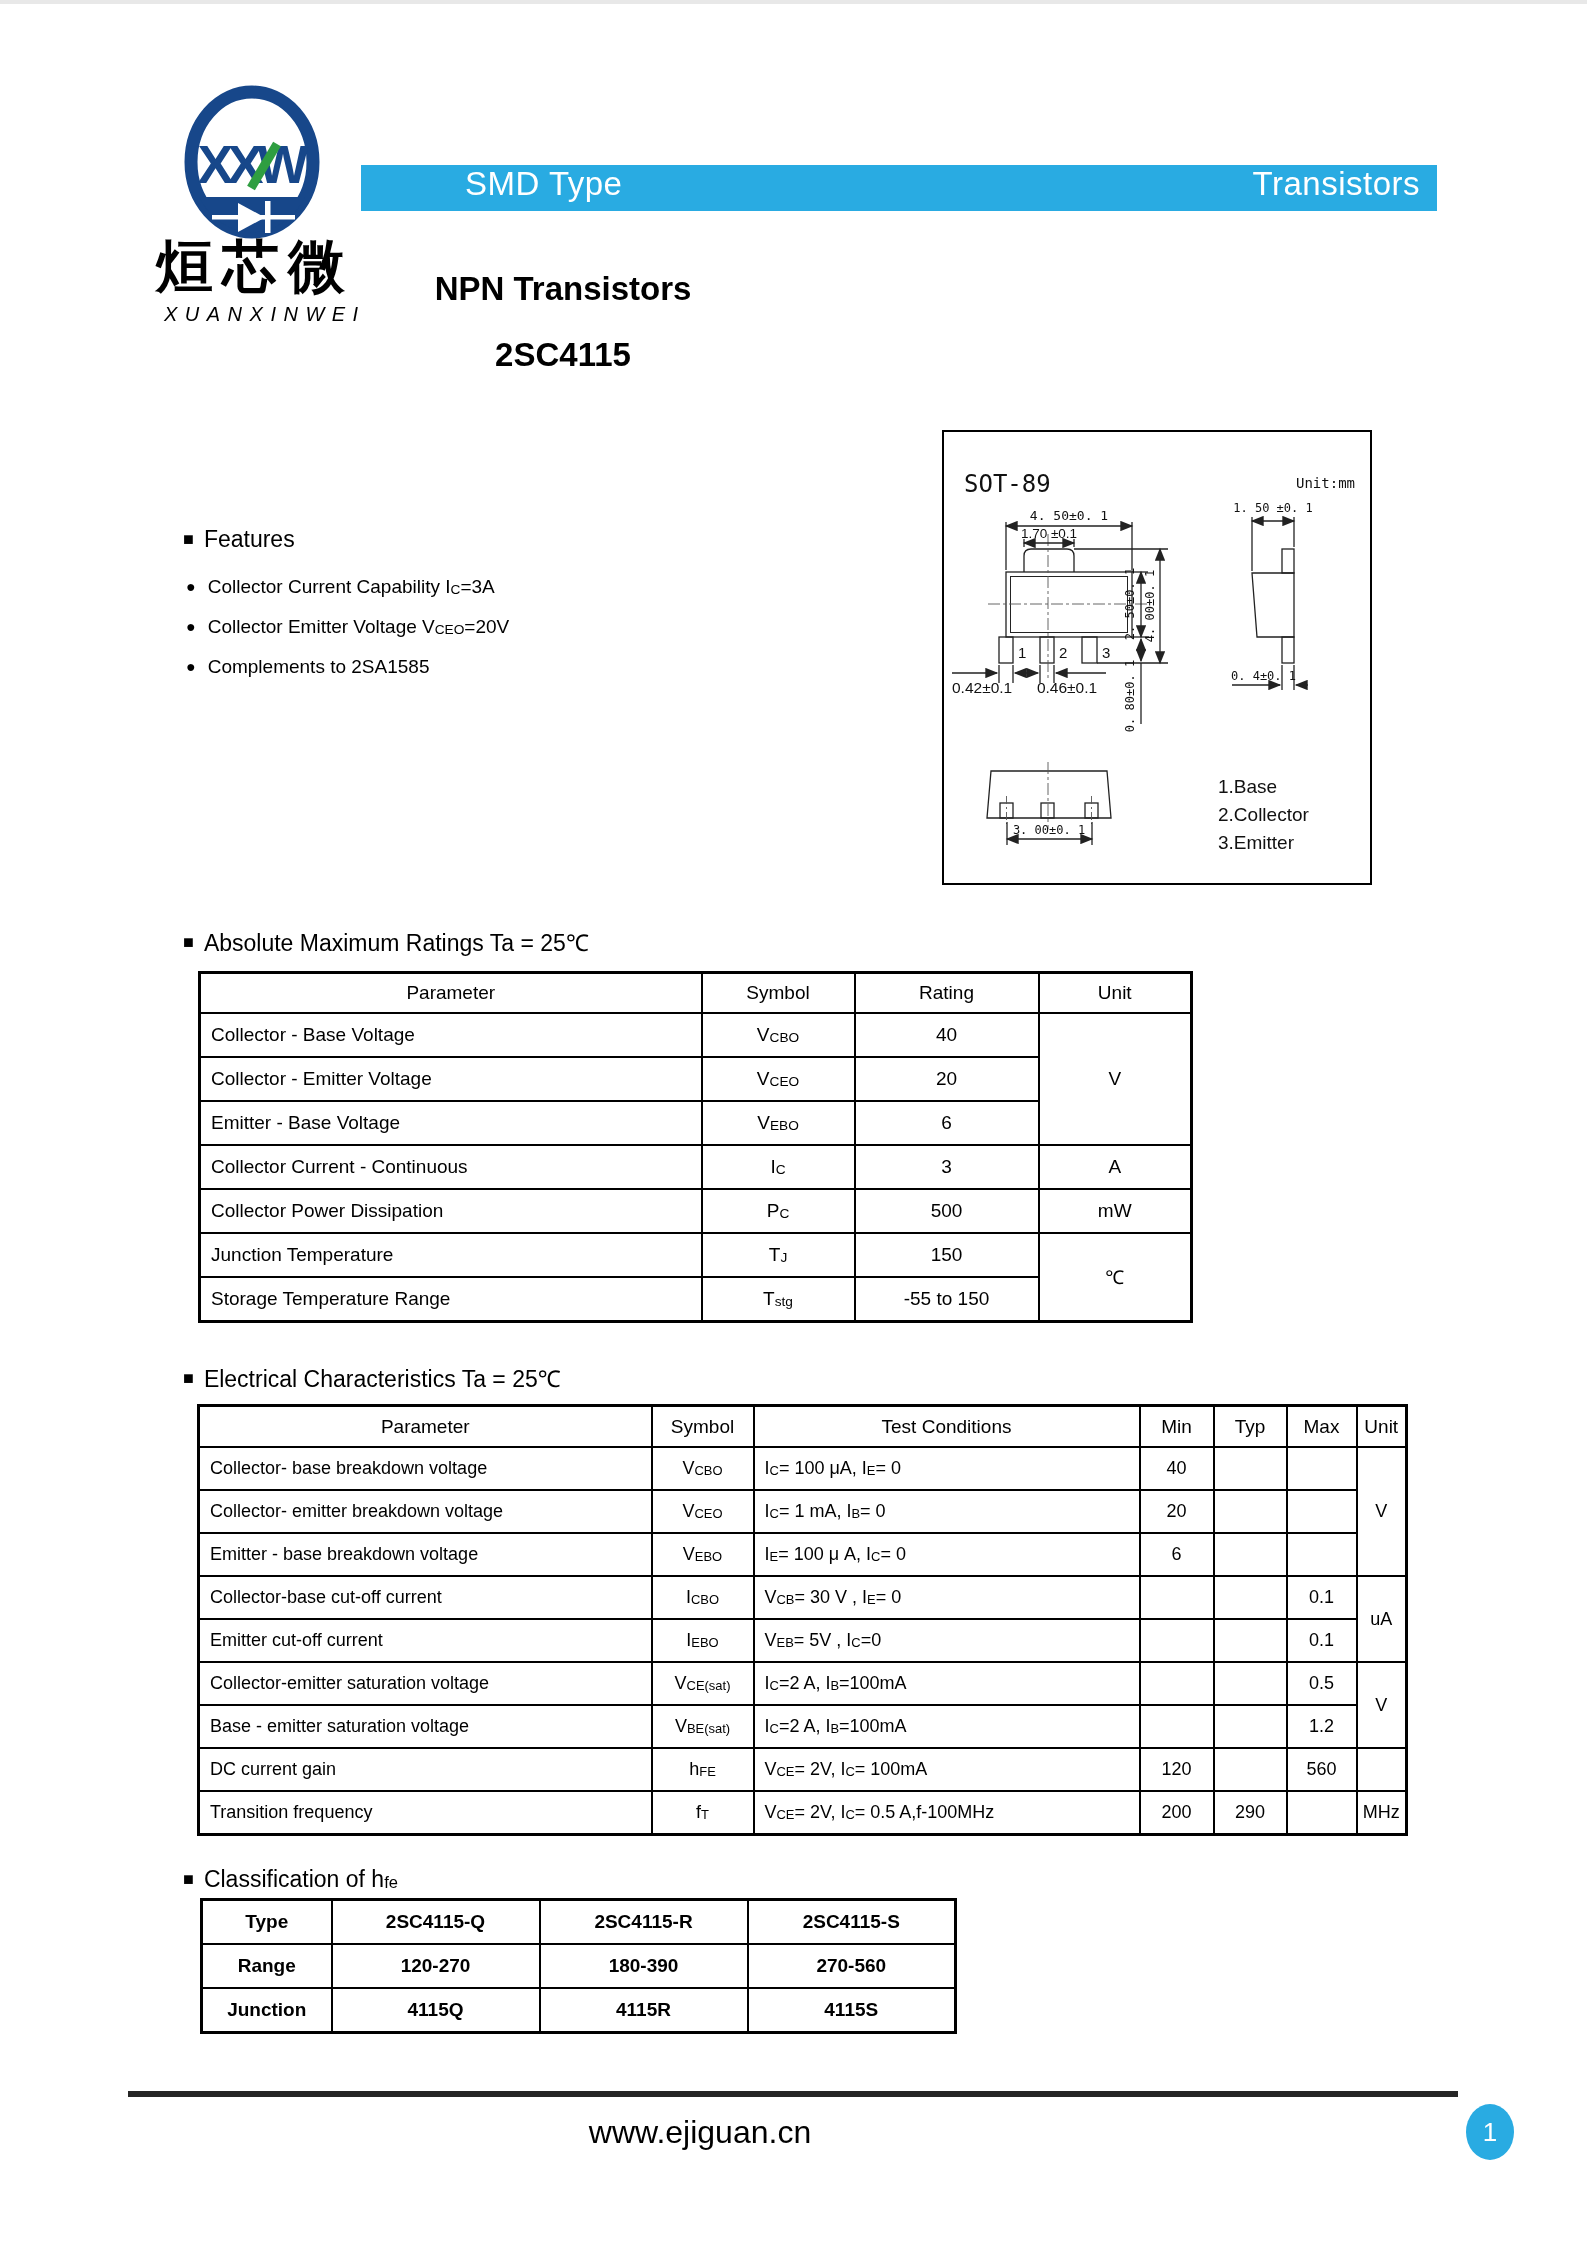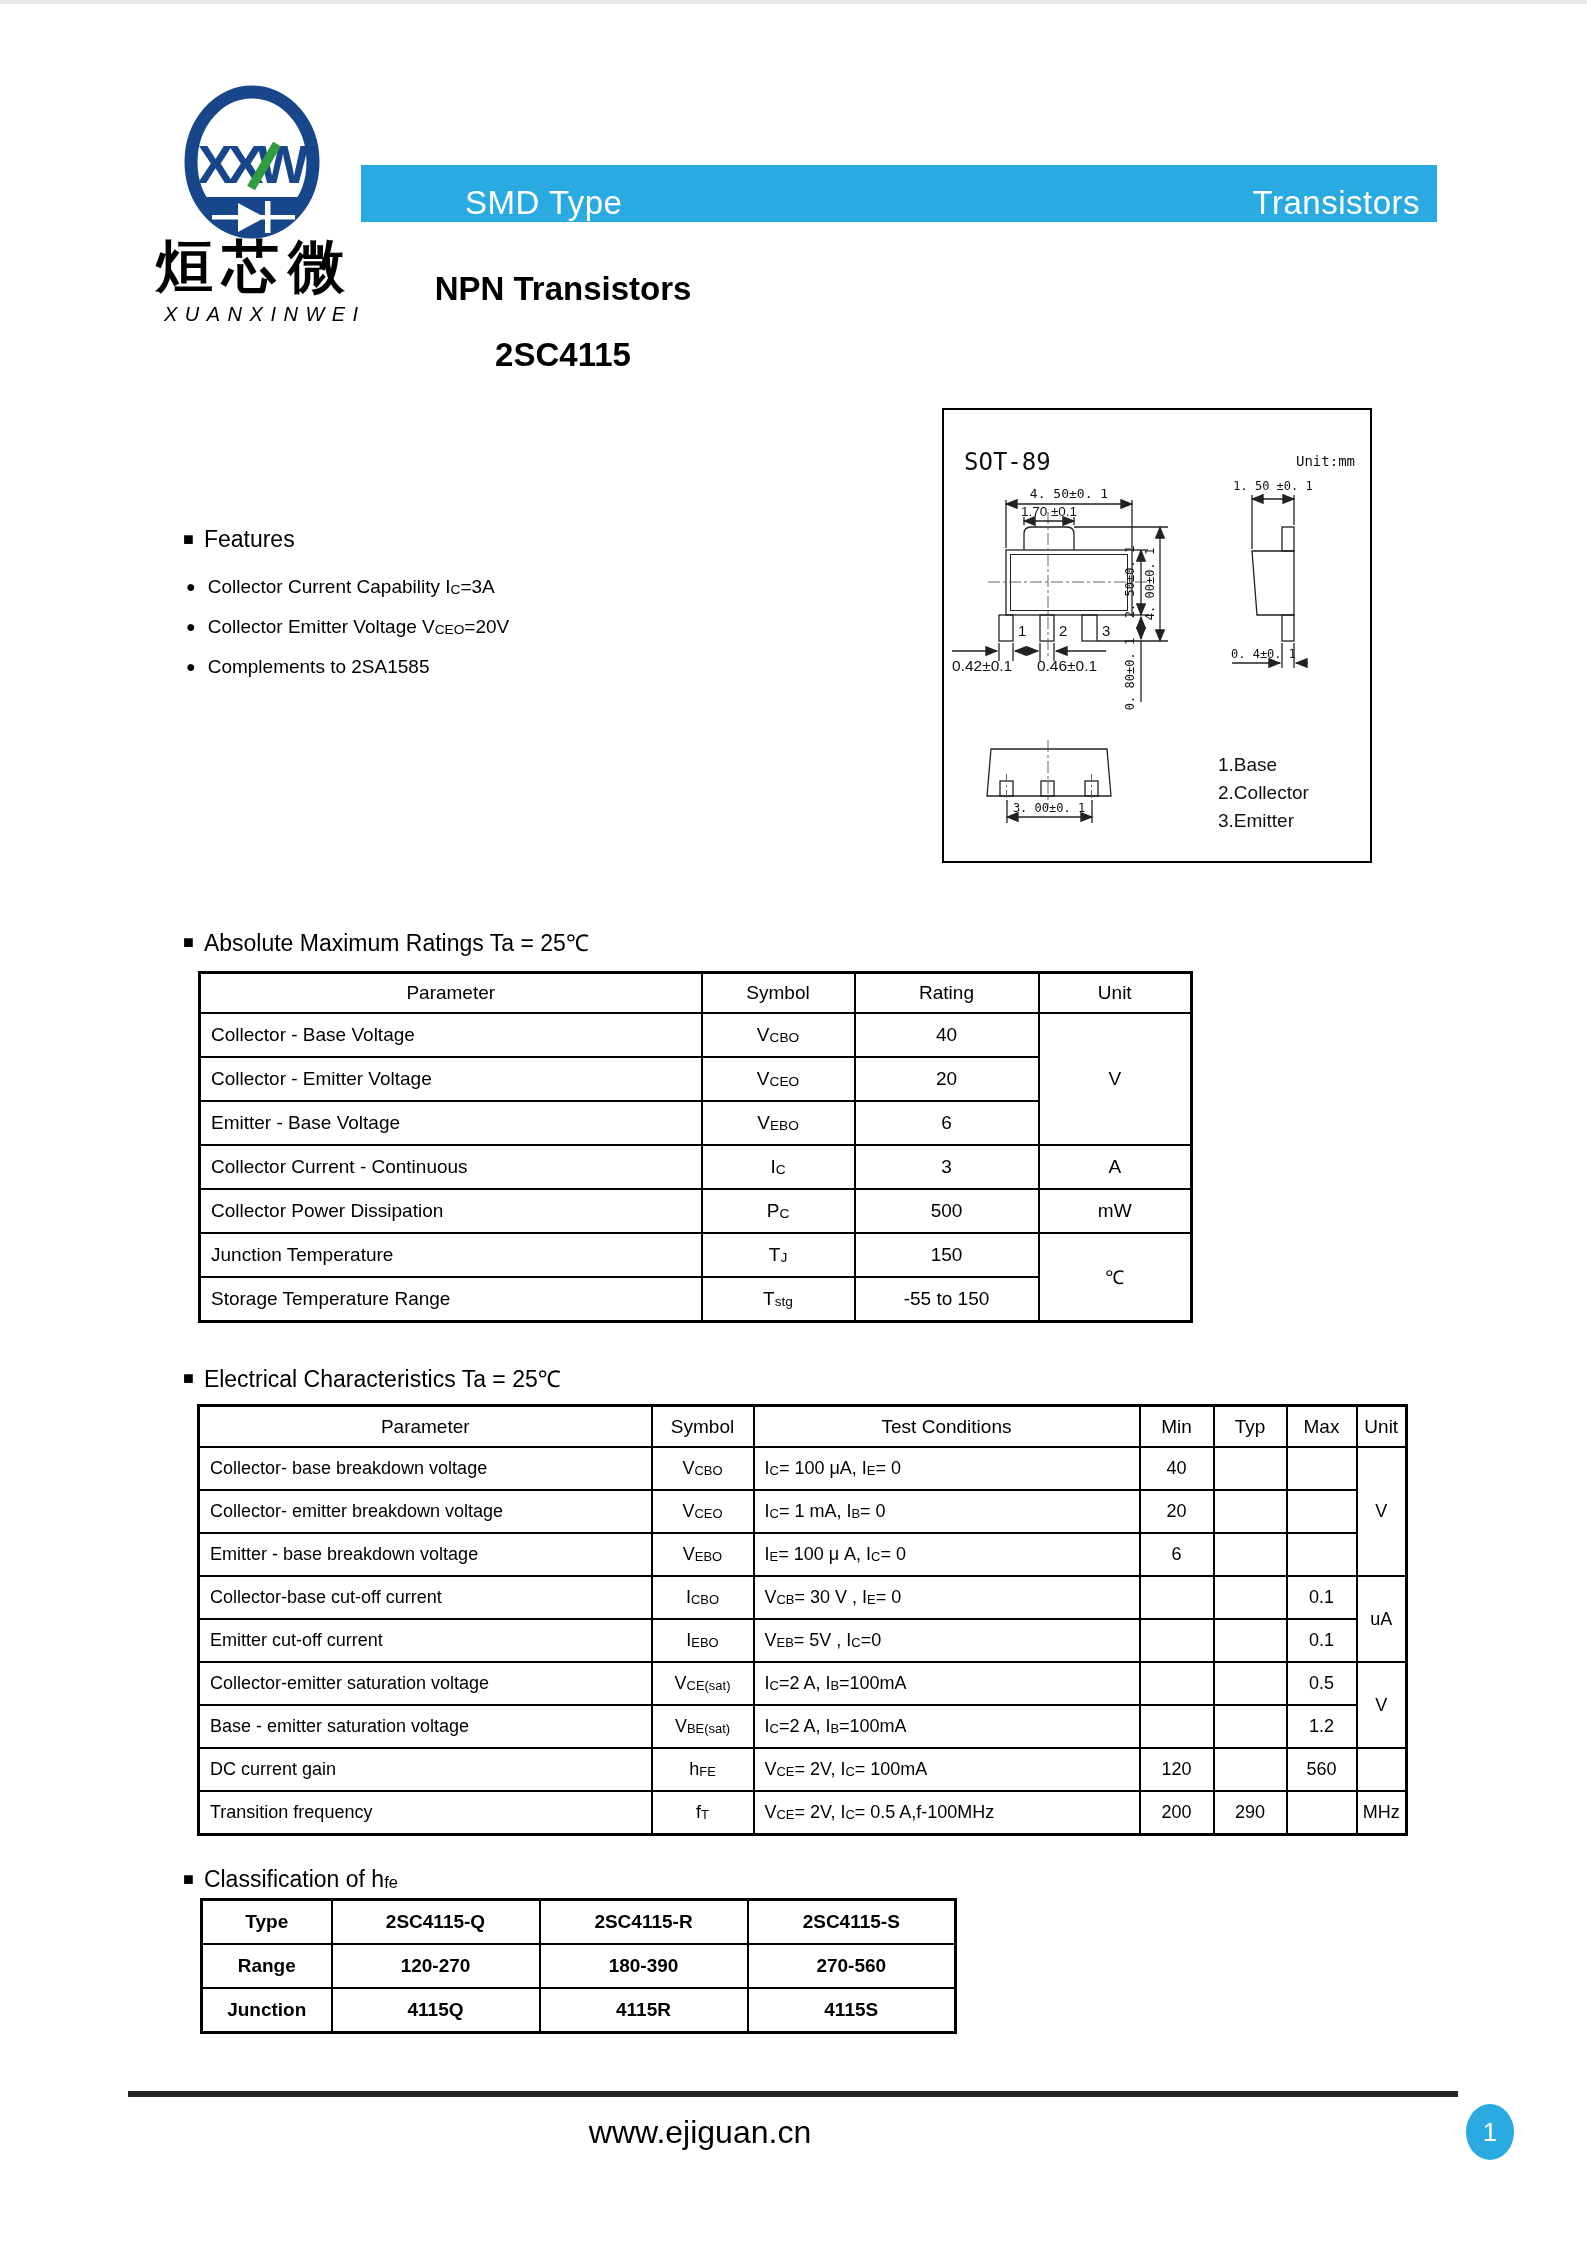--- a/index.html
+++ b/index.html
@@ -2,21 +2,21 @@
 <html><head>
 <meta charset="utf-8">
 <style>
   html,body{margin:0;padding:0;background:#e8e8e8;}
   .page{position:relative;width:1587px;height:2245px;background:#ffffff;margin:4px auto;
         font-family:"Liberation Sans",sans-serif;color:#000;overflow:hidden;}
   .abs{position:absolute;}
   .sub{font-size:0.72em;vertical-align:-0.05em;}
 
   
-  .type-bar{left:361px;top:161px;width:1076px;height:57px;display:flex;align-items:flex-end;
+  .type-bar{left:361px;top:161px;width:1076px;height:46px;display:flex;align-items:flex-start;
             justify-content:space-between;padding:0 17px 0 104px;box-sizing:border-box;
             color:#fff;font-size:33px;letter-spacing:0.5px;}
   .doc-title{left:0;top:266px;width:1126px;text-align:center;font-size:33px;font-weight:bold;}
   .doc-part{left:0;top:332px;width:1126px;text-align:center;font-size:33px;font-weight:bold;}
 
   
   .logo-cn{left:156px;top:232px;font-size:57px;font-weight:900;letter-spacing:9px;line-height:60px;}
   .logo-latin{left:164px;top:299px;font-size:20px;letter-spacing:7.5px;font-weight:normal;font-style:italic;}
 
   
@@ -32,21 +32,21 @@
   .abs-tbl td{height:40px;font-size:19px;}
   .abs-tbl tr:first-child td{height:36px;}
   .ec-tbl td{height:39px;font-size:18px;}
   .ec-tbl tr:first-child td{height:37px;font-size:19px;}
   .cls-tbl td{height:40px;font-size:19px;text-align:center;font-weight:bold;}
   td.pl{text-align:left;padding-left:10px;}
   td.ctr{text-align:center;}
   td.hd{text-align:center;font-weight:normal;}
 
   
-  .pkg-box{left:942px;top:404px;width:430px;height:455px;border:2px solid #000;box-sizing:border-box;}
+  .pkg-box{left:942px;top:426px;width:430px;height:455px;border:2px solid #000;box-sizing:border-box;}
   .pkg-box svg text{fill:#111;}
   .dim{font-family:"DejaVu Sans Mono",monospace;}
   .dims{font-family:"Liberation Sans",sans-serif;}
 
   
   .footer-line{left:128px;top:2087px;width:1330px;height:6px;background:#262626;}
   .footer-url{left:0;top:2110px;width:1400px;text-align:center;font-size:32px;}
   .page-badge{left:1466px;top:2100px;width:48px;height:56px;border-radius:50%;
               color:#fff;font-size:26px;display:flex;align-items:center;justify-content:center;}
 </style>

